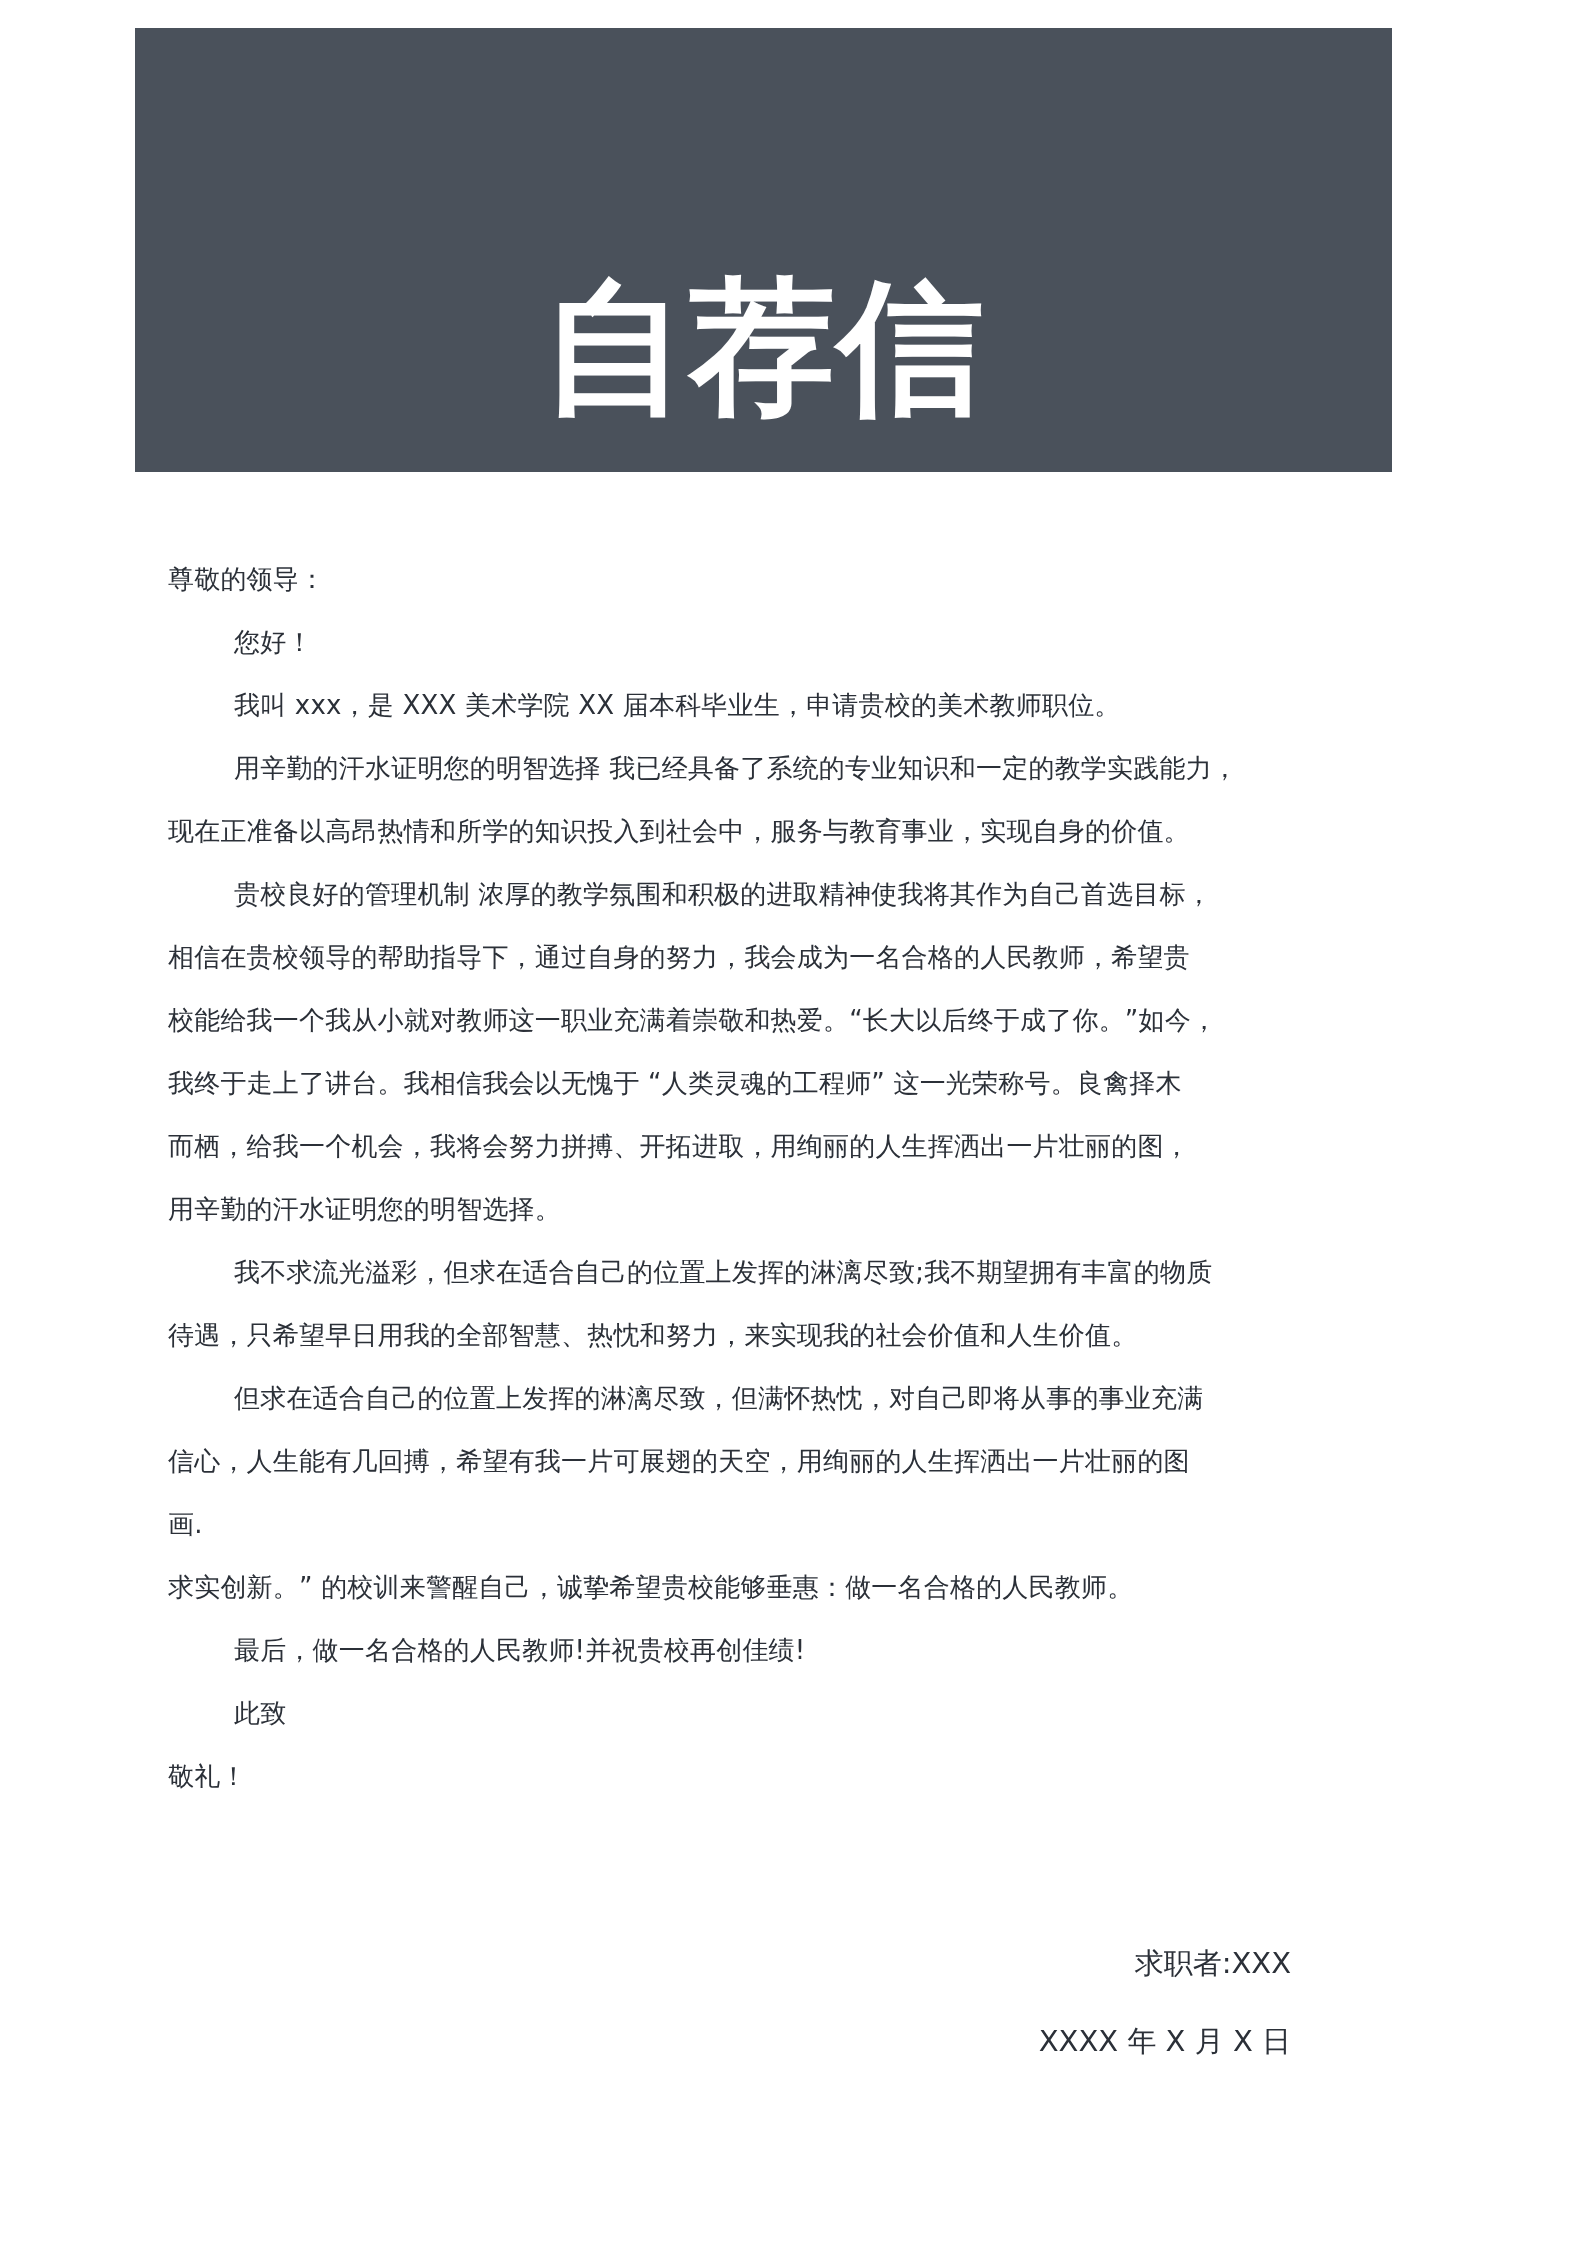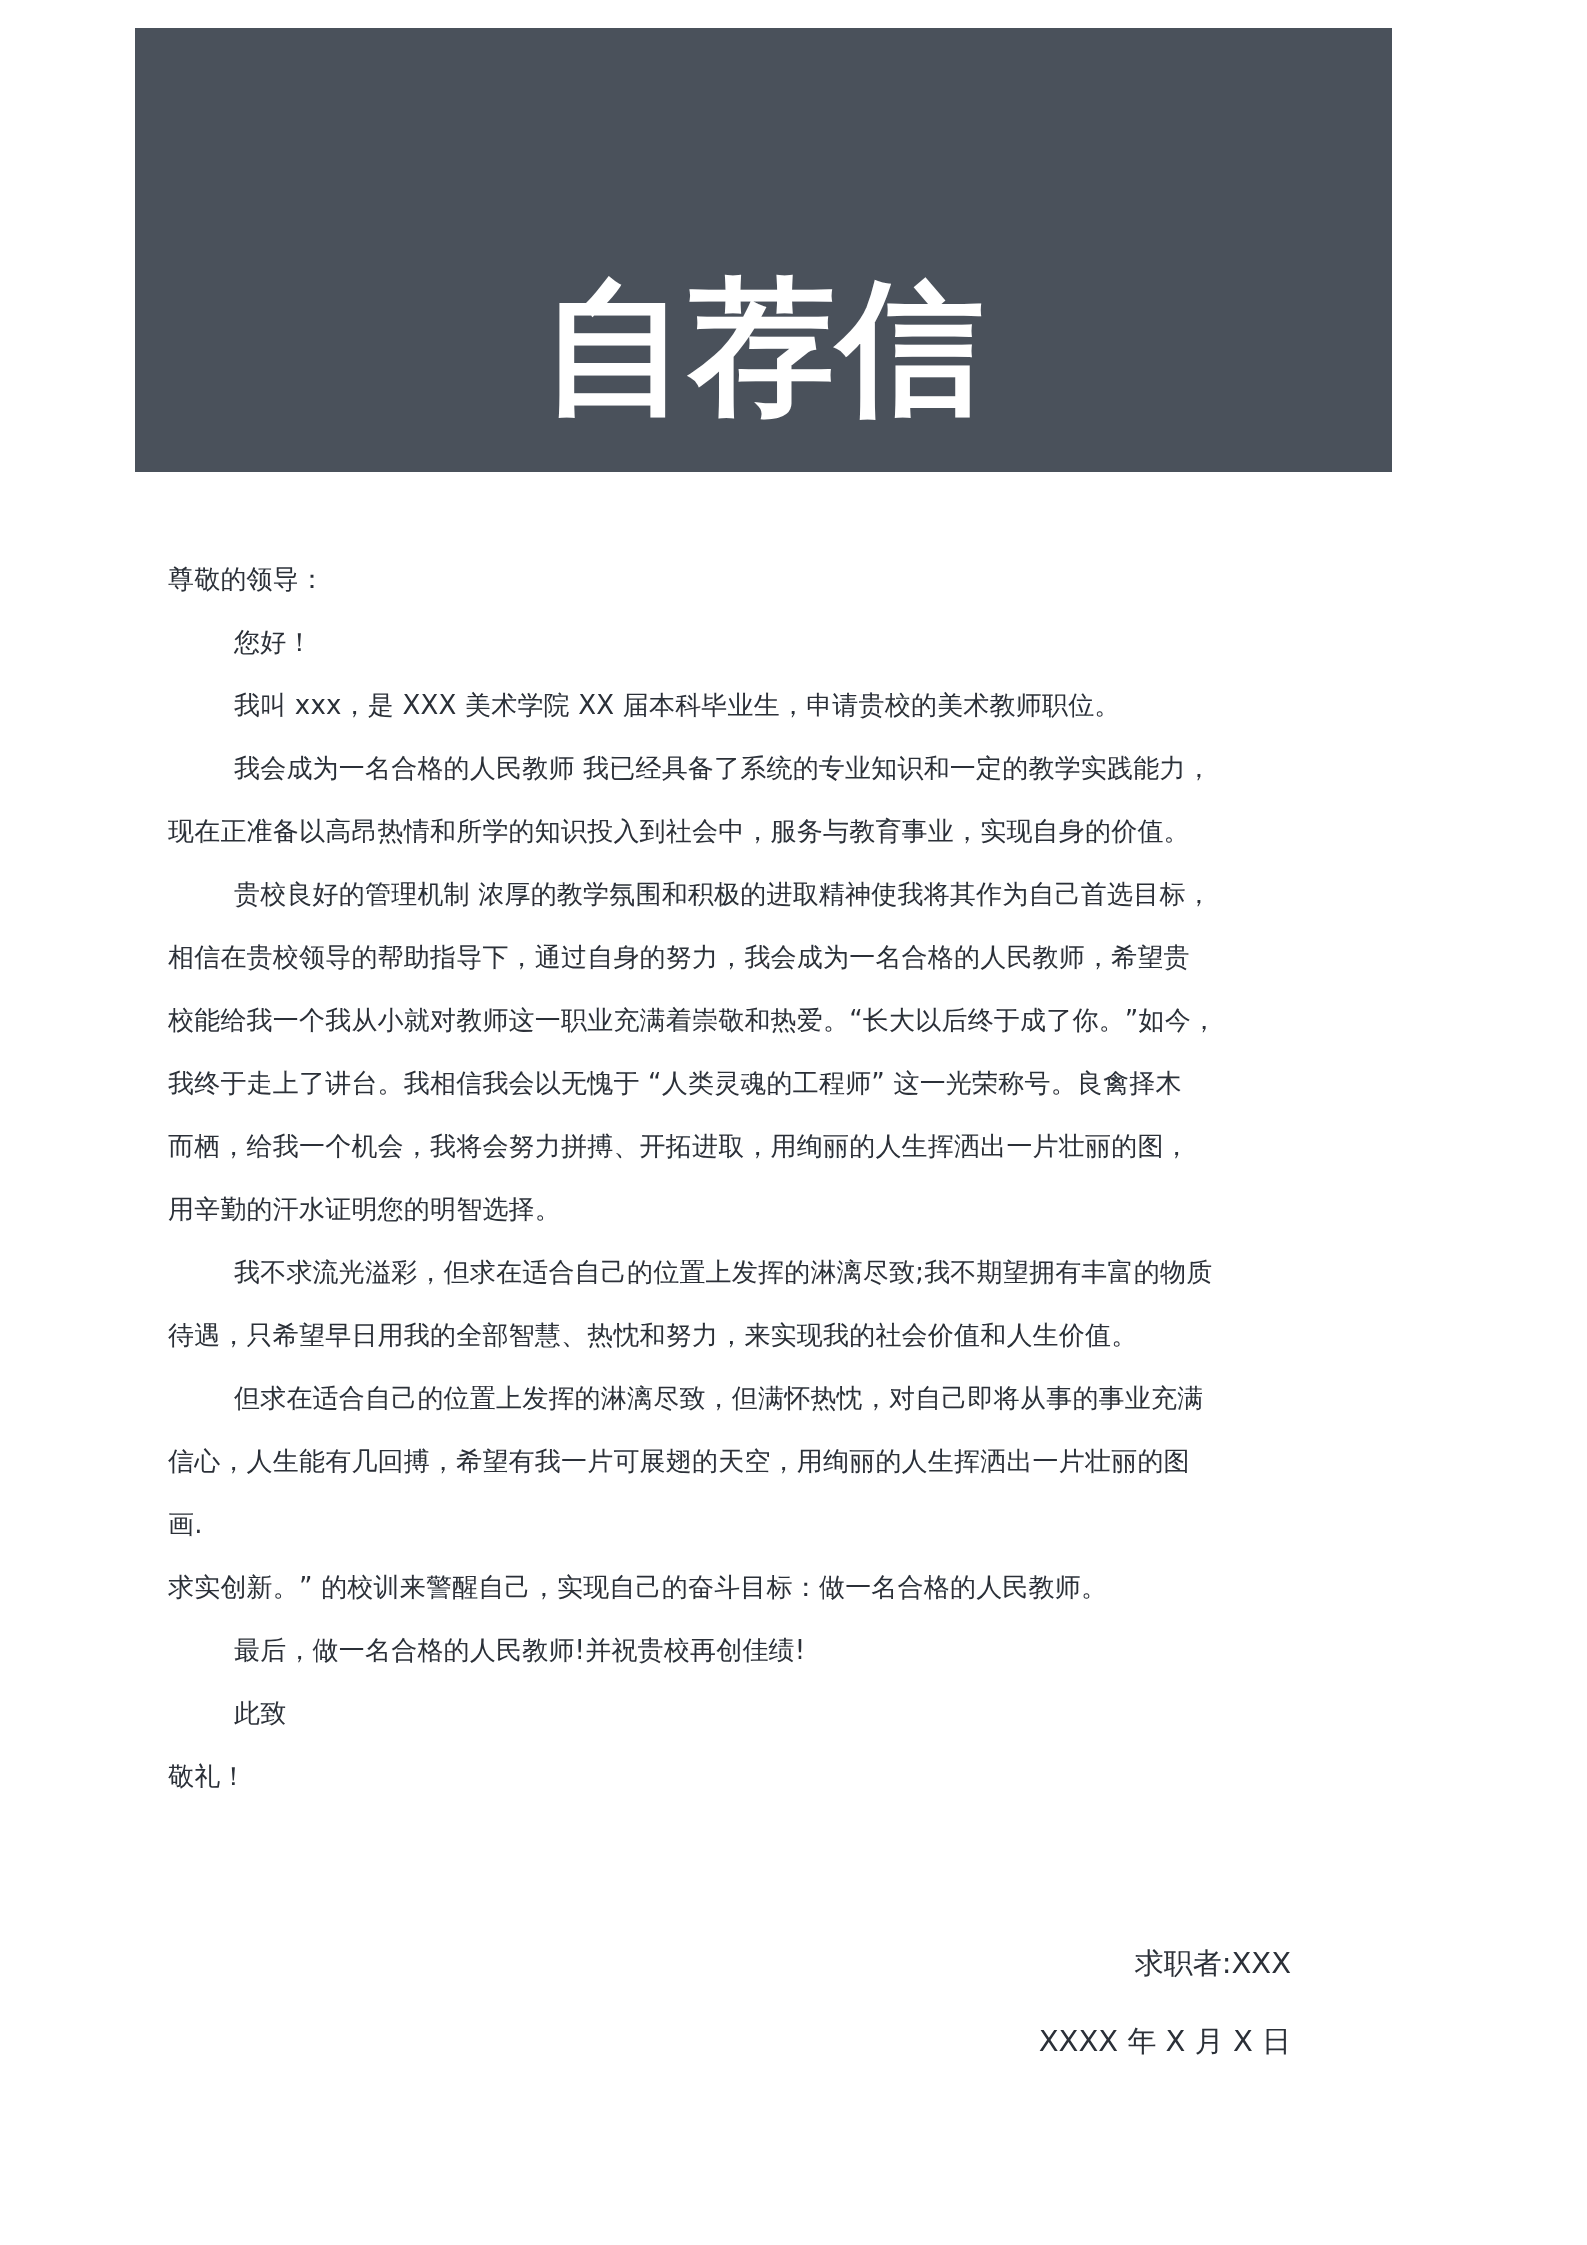--- a/index.html
+++ b/index.html
@@ -99,38 +99,38 @@
   </div>
 
   <div class="letter-body">
 
     <div class="ln">尊敬的领导：</div>
 
     <div class="ln indent">您好！</div>
 
     <div class="ln indent">我叫 xxx，是 XXX 美术学院 XX 届本科毕业生，申请贵校的美术教师职位。</div>
 
-    <div class="ln indent">我会成为一名合格的人民教师 我已经具备了系统的专业知识和一定的教学实践能力，</div>
+    <div class="ln indent">用辛勤的汗水证明您的明智选择 我已经具备了系统的专业知识和一定的教学实践能力，</div>
     <div class="ln">现在正准备以高昂热情和所学的知识投入到社会中，服务与教育事业，实现自身的价值。</div>
 
     <div class="ln indent">贵校良好的管理机制 浓厚的教学氛围和积极的进取精神使我将其作为自己首选目标，</div>
     <div class="ln">相信在贵校领导的帮助指导下，通过自身的努力，我会成为一名合格的人民教师，希望贵</div>
     <div class="ln">校能给我一个我从小就对教师这一职业充满着崇敬和热爱。“长大以后终于成了你。”如今，</div>
     <div class="ln">我终于走上了讲台。我相信我会以无愧于 “人类灵魂的工程师” 这一光荣称号。良禽择木</div>
     <div class="ln">而栖，给我一个机会，我将会努力拼搏、开拓进取，用绚丽的人生挥洒出一片壮丽的图，</div>
     <div class="ln">用辛勤的汗水证明您的明智选择。</div>
 
     <div class="ln indent">我不求流光溢彩，但求在适合自己的位置上发挥的淋漓尽致;我不期望拥有丰富的物质</div>
     <div class="ln">待遇，只希望早日用我的全部智慧、热忱和努力，来实现我的社会价值和人生价值。</div>
 
     <div class="ln indent">但求在适合自己的位置上发挥的淋漓尽致，但满怀热忱，对自己即将从事的事业充满</div>
     <div class="ln">信心，人生能有几回搏，希望有我一片可展翅的天空，用绚丽的人生挥洒出一片壮丽的图</div>
     <div class="ln">画.</div>
 
-    <div class="ln">求实创新。” 的校训来警醒自己，实现自己的奋斗目标：做一名合格的人民教师。</div>
+    <div class="ln">求实创新。” 的校训来警醒自己，诚挚希望贵校能够垂惠：做一名合格的人民教师。</div>
 
     <div class="ln indent">最后，做一名合格的人民教师!并祝贵校再创佳绩!</div>
 
     <div class="ln indent">此致</div>
     <div class="ln">敬礼！</div>
 
   </div>
 
   <div class="sign-block">
     <div class="sign-line">求职者:XXX</div>

